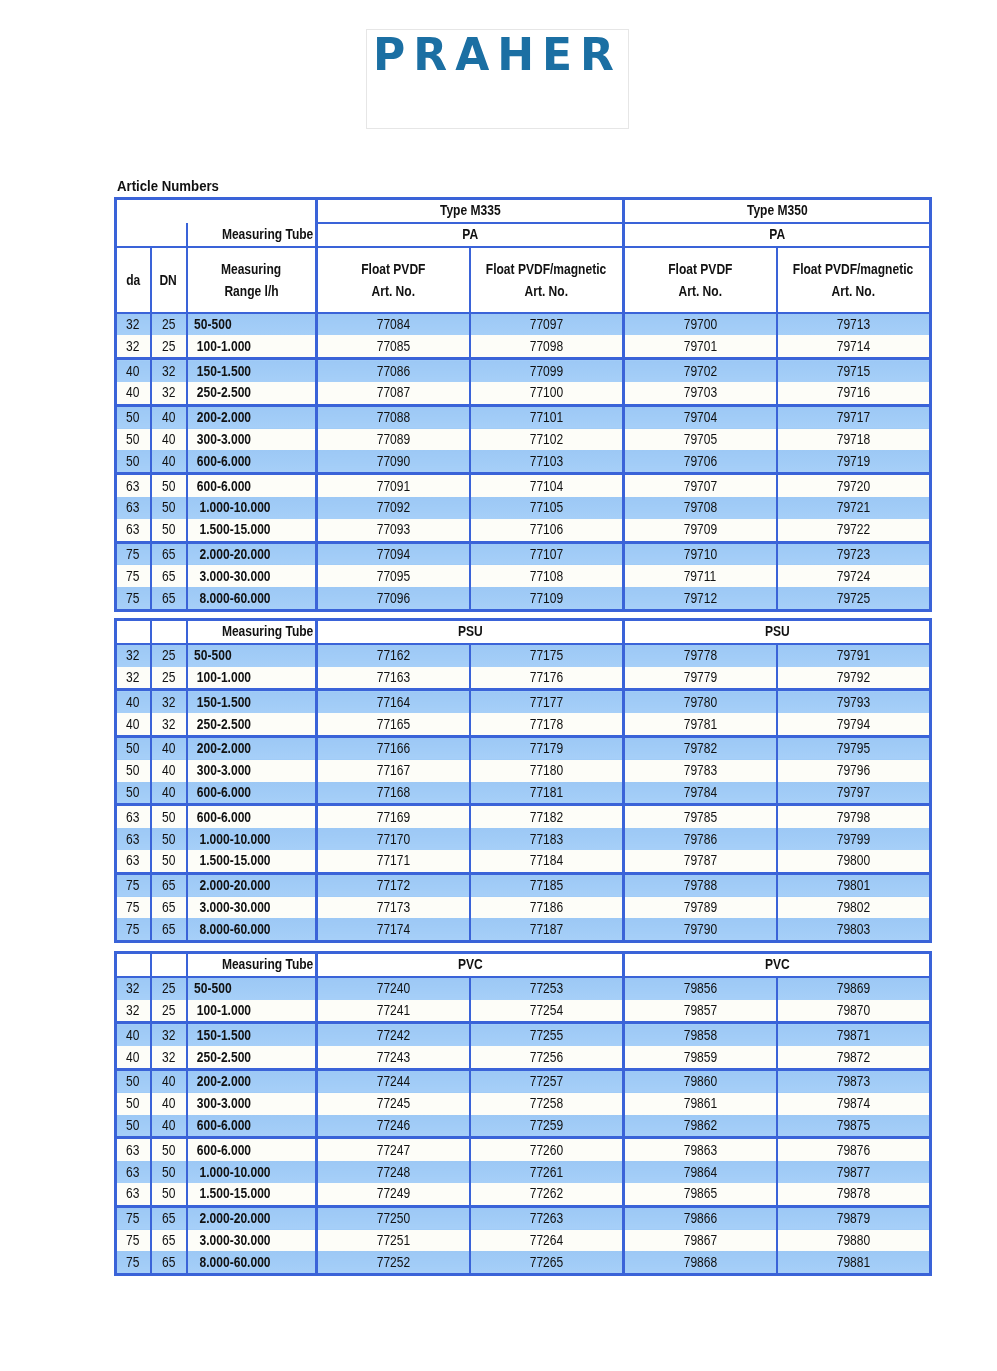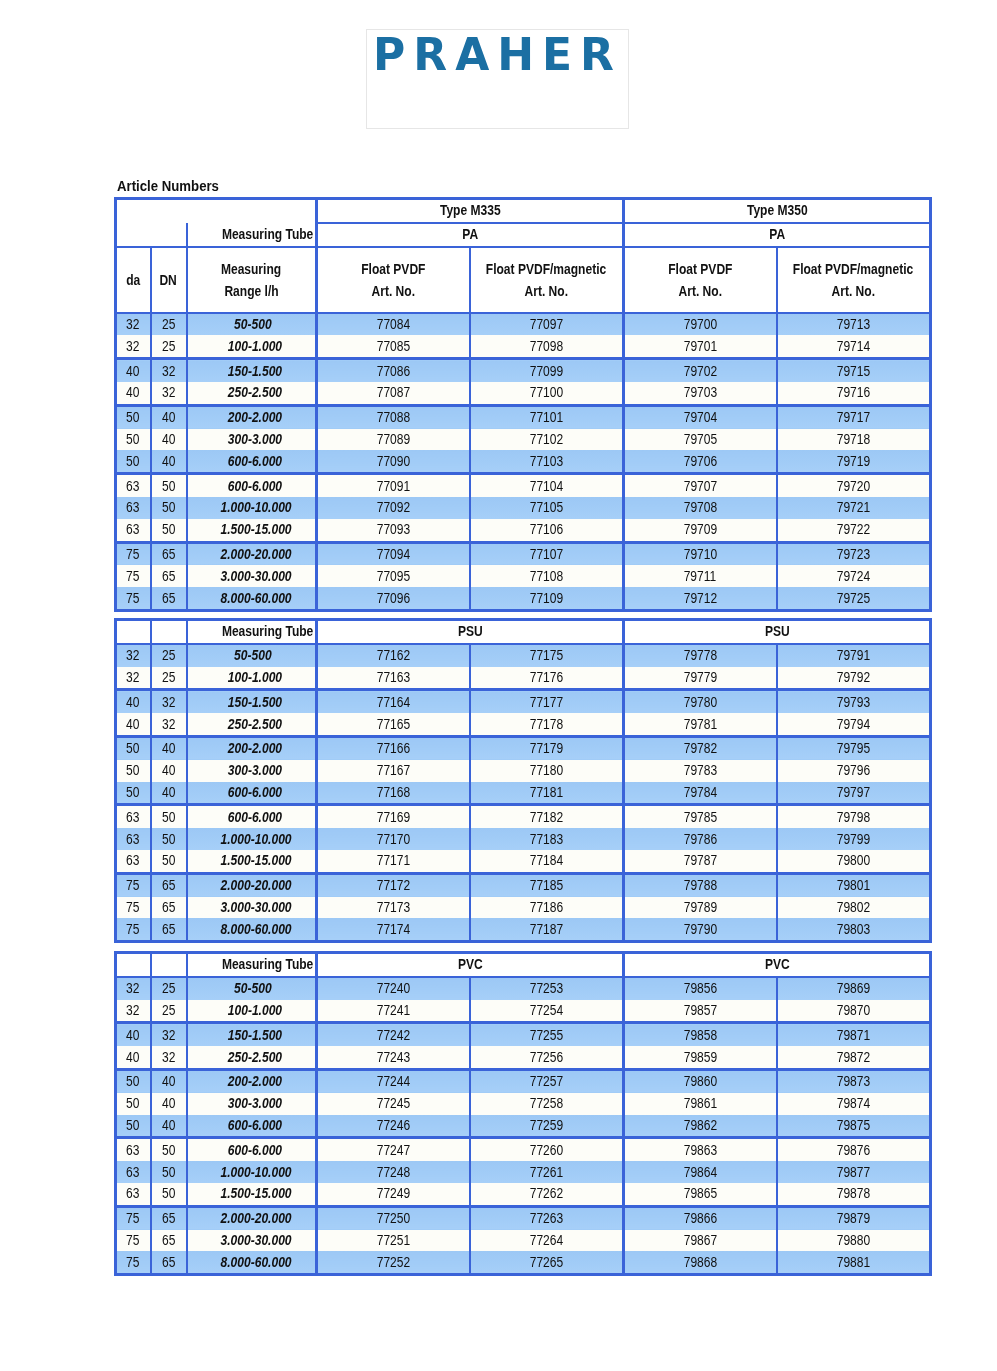--- a/index.html
+++ b/index.html
@@ -12,21 +12,21 @@
   td, th { padding:0; height:21.8px; line-height:21px; white-space:nowrap; overflow:hidden; }
   th { font-weight:bold; background:#fff; }
   .sq { display:inline-block; transform:scaleX(0.86); }
   col.c-da { width:35px; } col.c-dn { width:36px; } col.c-rg { width:130px; } col.c-n { width:153px; } col.c-n2 { width:154px; }
   .vb { border-left:2px solid #3a63d8; }
   .vthick { border-left:3px solid #3a63d8; }
   tr.blue td { background:#a3cdf7; background:linear-gradient(#9cc8f5 0%, #a6cff8 100%); }
   tr.white td { background:#fdfdf8; }
   tr.grp td { border-top:3px solid #3a63d8; }
   td.num { text-align:center; }
-  td.rg { text-align:center; font-weight:bold; padding-right:2px;font-style:italic; }
+  td.rg { text-align:left; font-weight:bold; padding-right:2px; }
   td.da, td.dn { text-align:center; }
   .hdr-tall th { height:64px; line-height:22px; }
   .h1 th { border-bottom:2px solid #3a63d8; }
 </style>
 </head>
 <body>
 
 <div class="logo">
   <div class="top">PRAHER</div>
 </div>

